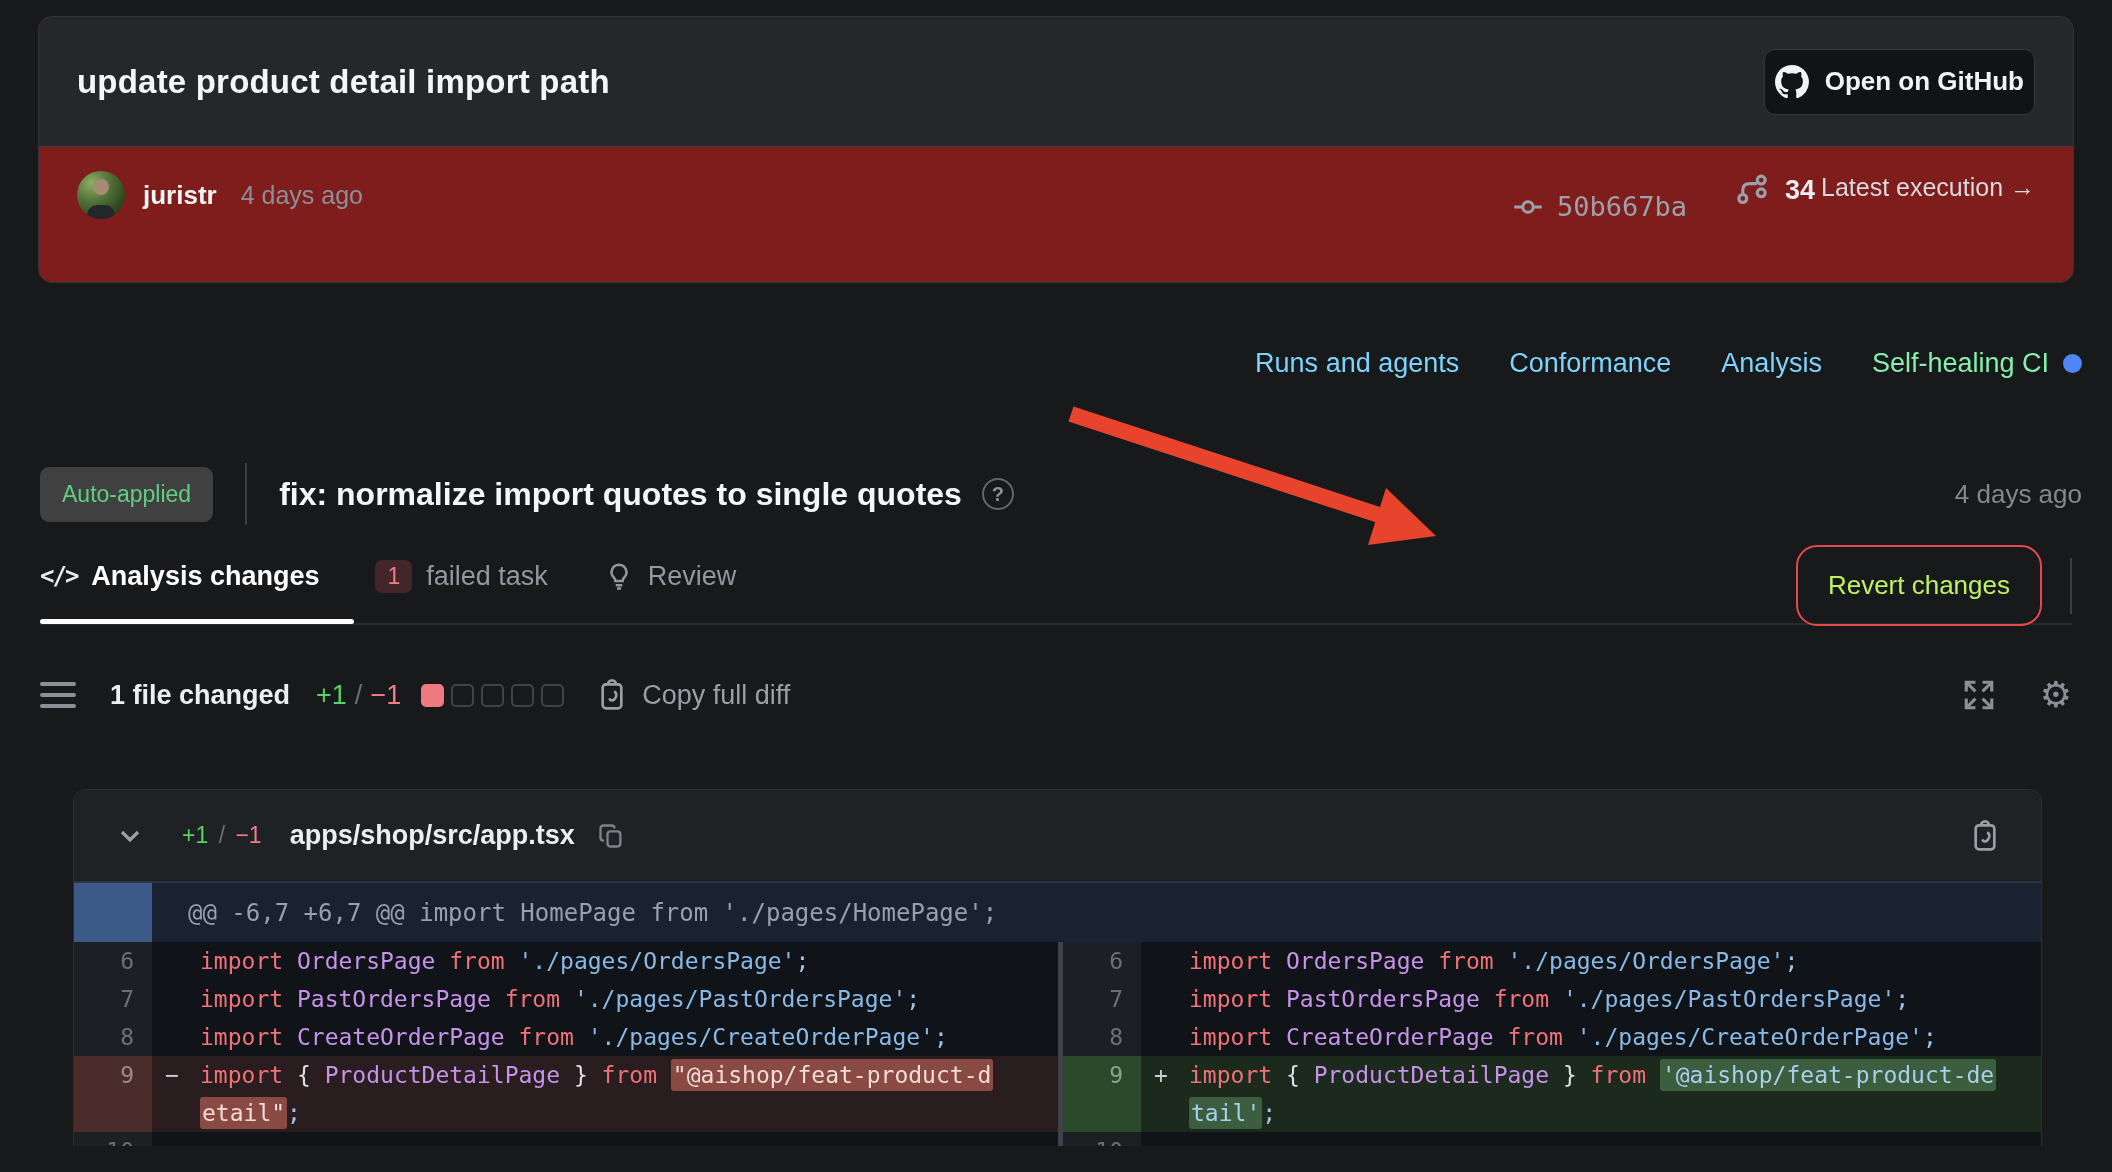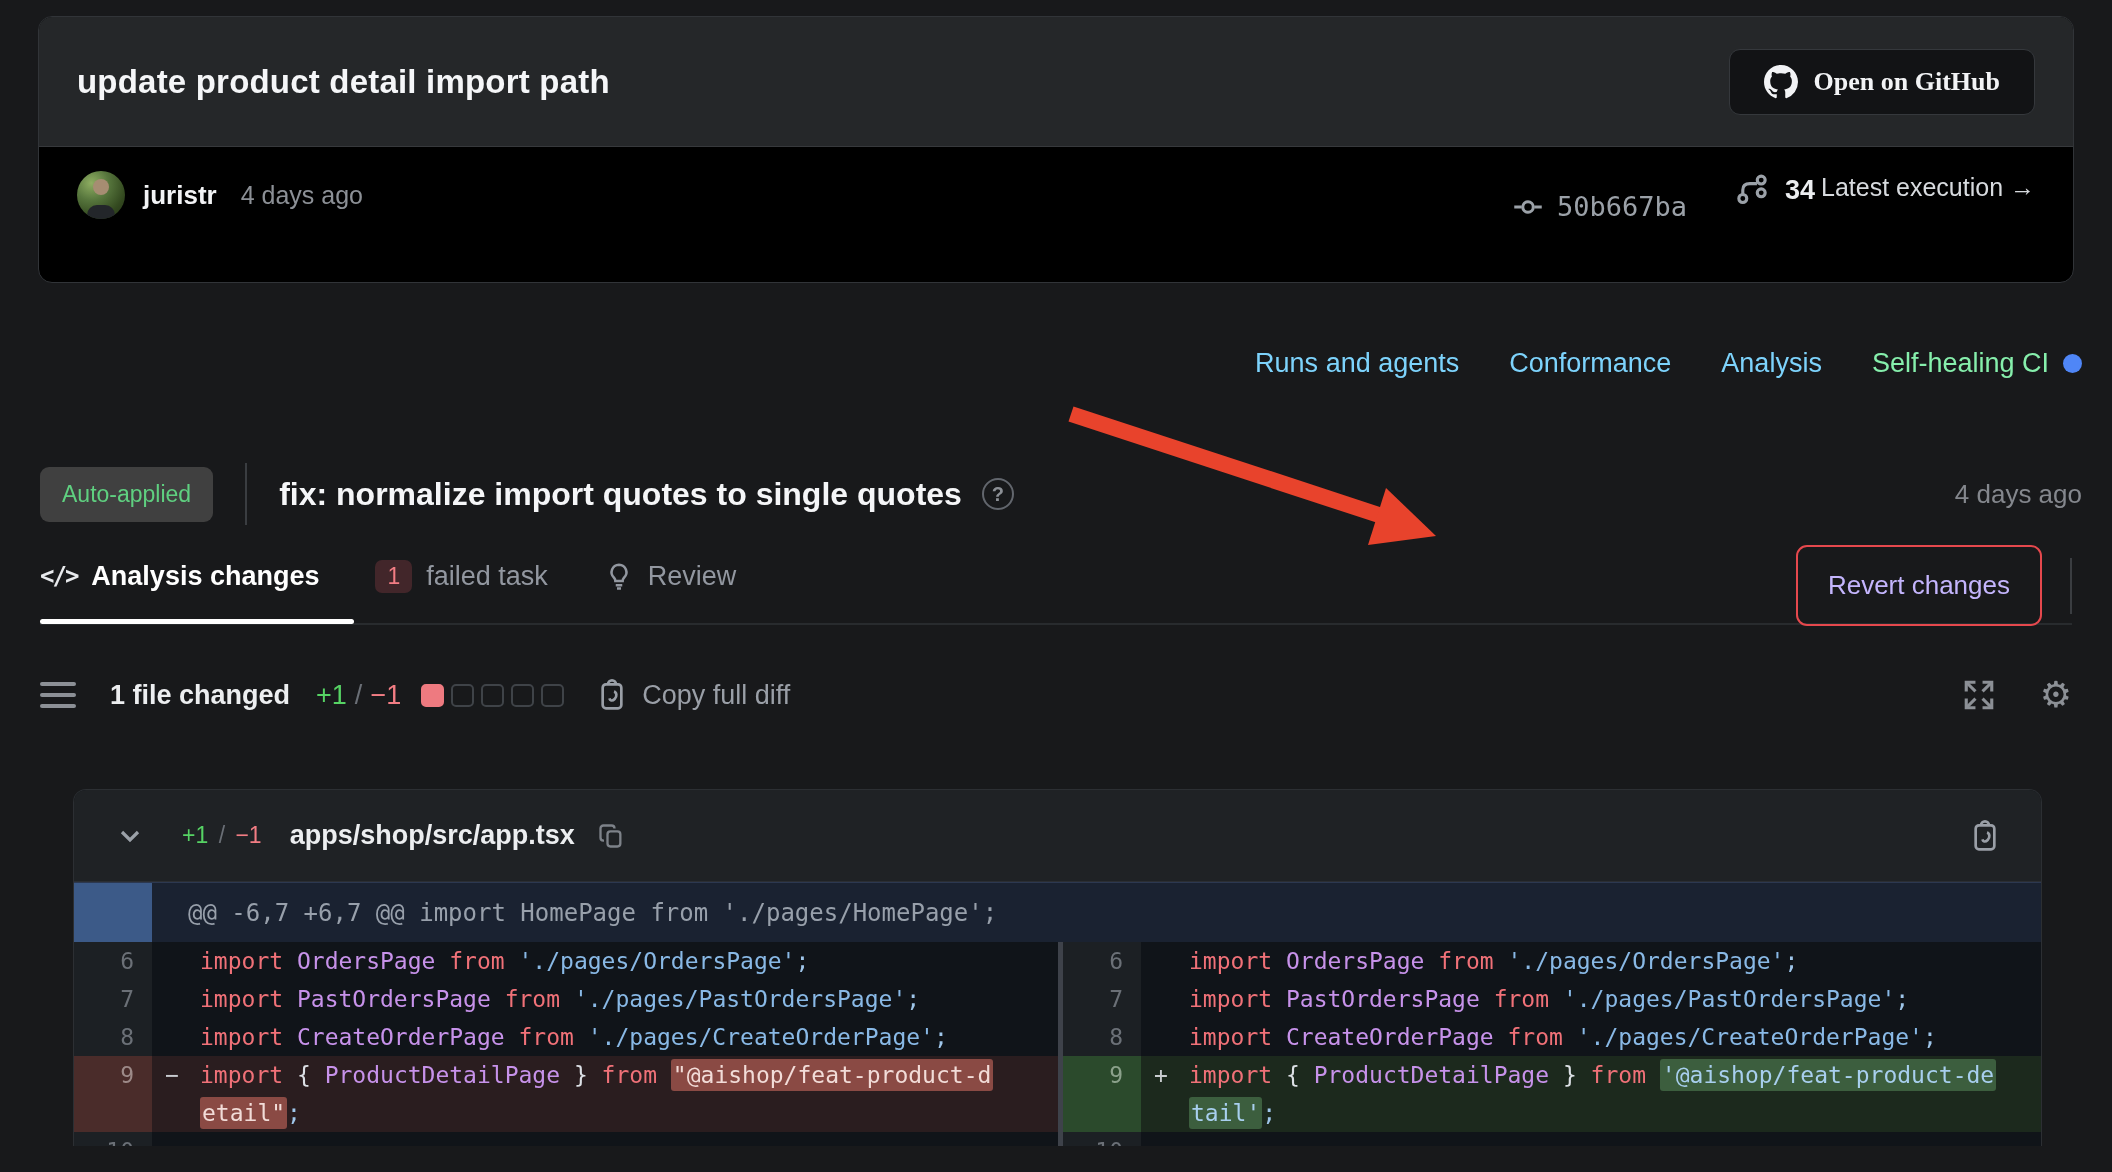--- a/index.html
+++ b/index.html
@@ -4,30 +4,30 @@
 <style>
   * { margin:0; padding:0; box-sizing:border-box; }
   html,body { background:#101113; }
   .page {
     position:relative; width:2112px; height:1172px; overflow:hidden;
     background:#18191b; font-family:"Liberation Sans", sans-serif; color:#e9ebee;
   }
   
   .top-card {
     position:absolute; left:38px; top:16px; width:2036px; height:267px;
-    border:1px solid #313438; border-radius:14px; overflow:hidden; background:#000000;
+    border:1px solid #313438; border-radius:14px; overflow:hidden; background:#7f1d1d;
   }
   .top-card-head {
     height:130px; background:#252729; border-bottom:1px solid #37393c;
     display:flex; align-items:center; justify-content:space-between; padding:0 38px;
   }
   .page-title { font-size:33px; font-weight:700; color:#f5f6f8; letter-spacing:.2px; }
   .gh-btn {
     display:flex; align-items:center; gap:16px; background:#121315; border:1px solid #35383c;
-    border-radius:11px; padding:15px 34px; cursor:pointer;font-family:Liberation Serif, serif;
+    border-radius:11px; padding:15px 10px; cursor:pointer;
   }
   .gh-btn span { font-size:26px; font-weight:700; color:#f2f3f5; }
   .top-card-body { height:136px; display:flex; align-items:flex-start; justify-content:space-between; padding:24px 38px 0; }
   .author { display:flex; align-items:center; gap:18px; }
   .avatar {
     width:48px; height:48px; border-radius:50%;
     background:radial-gradient(circle at 30% 25%, #8fae62 0%, #57763d 35%, #33491f 70%, #222e16 100%);
     position:relative; overflow:hidden;
   }
   .avatar::after { content:""; position:absolute; left:10px; bottom:-4px; width:28px; height:18px; border-radius:10px 10px 0 0; background:#23262a; }
@@ -59,21 +59,21 @@
   
   .tabs-row { position:absolute; left:40px; right:40px; top:545px; height:80px; border-bottom:2px solid #282b2e; }
   .tabs-left { display:flex; align-items:center; gap:56px; height:62px; }
   .tab { display:flex; align-items:center; gap:14px; font-size:27px; color:#9297a0; cursor:pointer; }
   .tab.active { color:#ffffff; font-weight:700; }
   .code-glyph { font-family:"DejaVu Sans Mono", monospace; font-size:24px; color:#e8eaed; letter-spacing:-2px; }
   .count-badge { background:#42262a; color:#f27d84; border-radius:7px; padding:3px 12px; font-size:23px; }
   .tab-underline { position:absolute; left:0; top:74px; width:314px; height:5px; background:#ffffff; border-radius:3px; }
   .actions { position:absolute; right:0; top:0; display:flex; align-items:center; gap:28px; }
   .btn-revert {
-    border:2px solid #e5484d; color:#c4b5fd; background:transparent; border-radius:11px;
+    border:2px solid #e5484d; color:#bef264; background:transparent; border-radius:21px;
     padding:23px 30px; font-size:26px; font-family:"Liberation Sans",sans-serif; cursor:pointer;
   }
   .btn-vdiv { width:2px; height:56px; background:#3a3d41; }
   .btn-edit {
     border:2px solid #404449; color:#f4f5f7; background:transparent; border-radius:11px;
     padding:15px 30px; font-size:26px; font-weight:600; font-family:"Liberation Sans",sans-serif; cursor:pointer;
   }
   
   .diff-toolbar { position:absolute; left:40px; right:40px; top:677px; display:flex; align-items:center; }
   .hamburger { display:flex; flex-direction:column; gap:7px; width:36px; cursor:pointer; margin-right:34px; }

